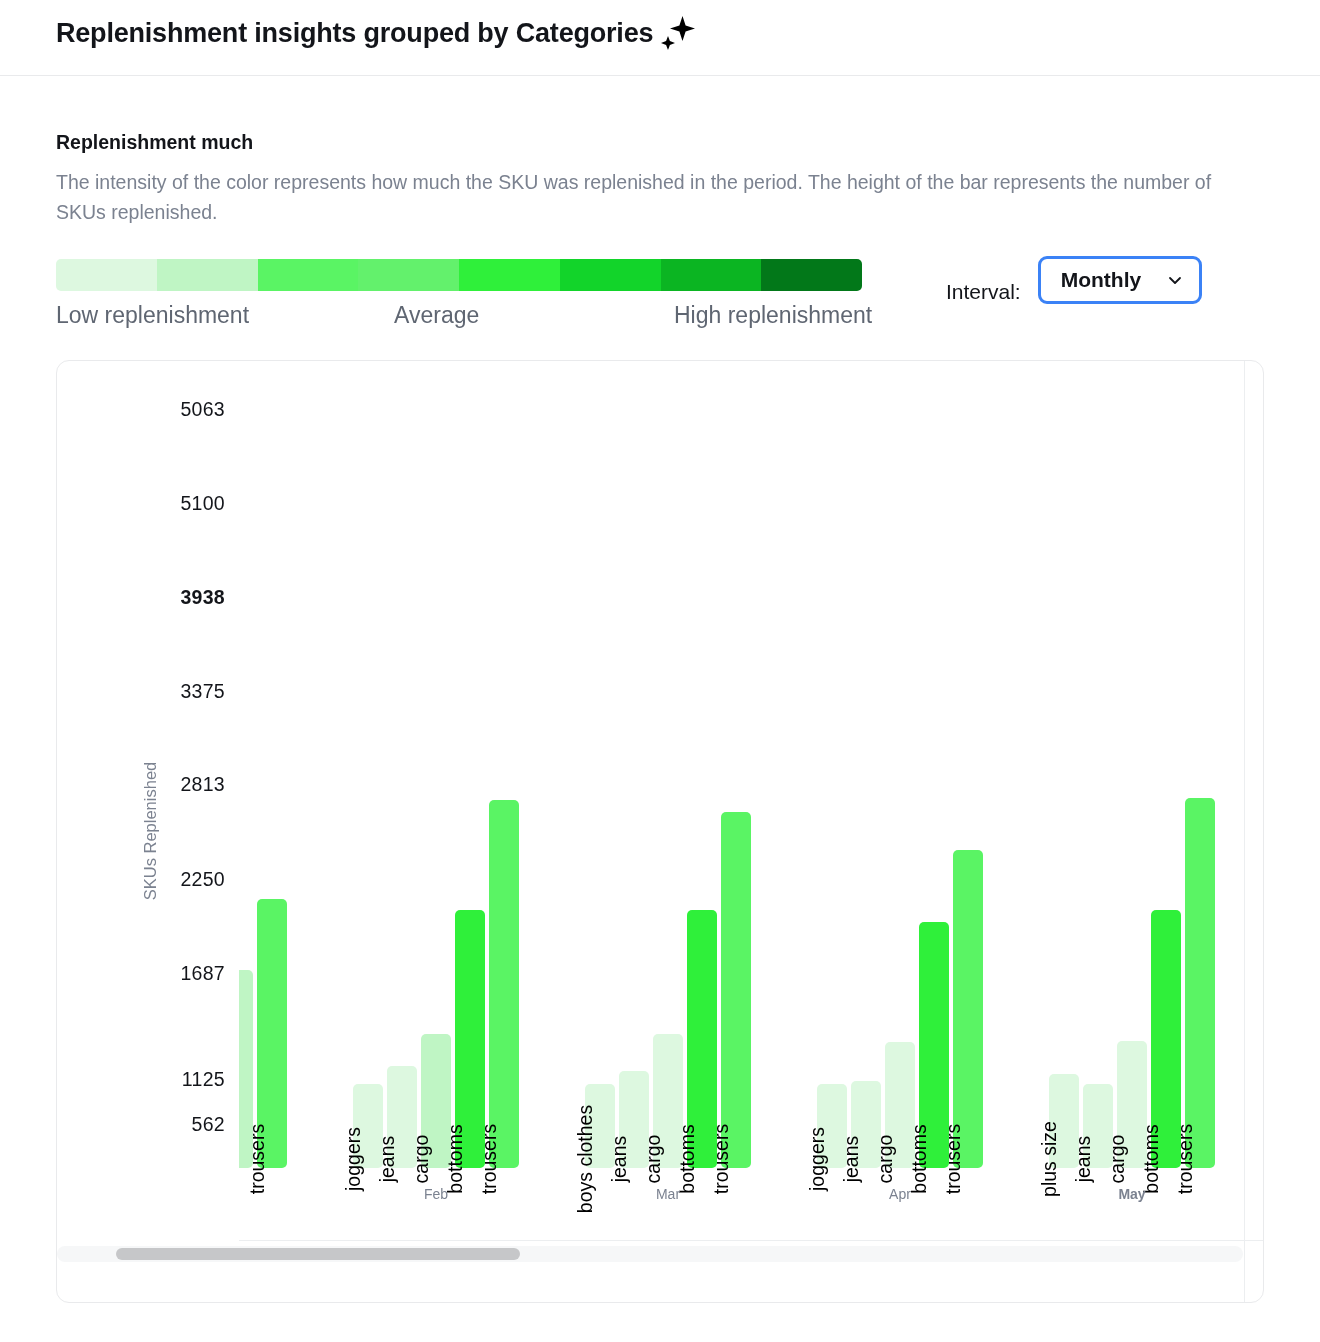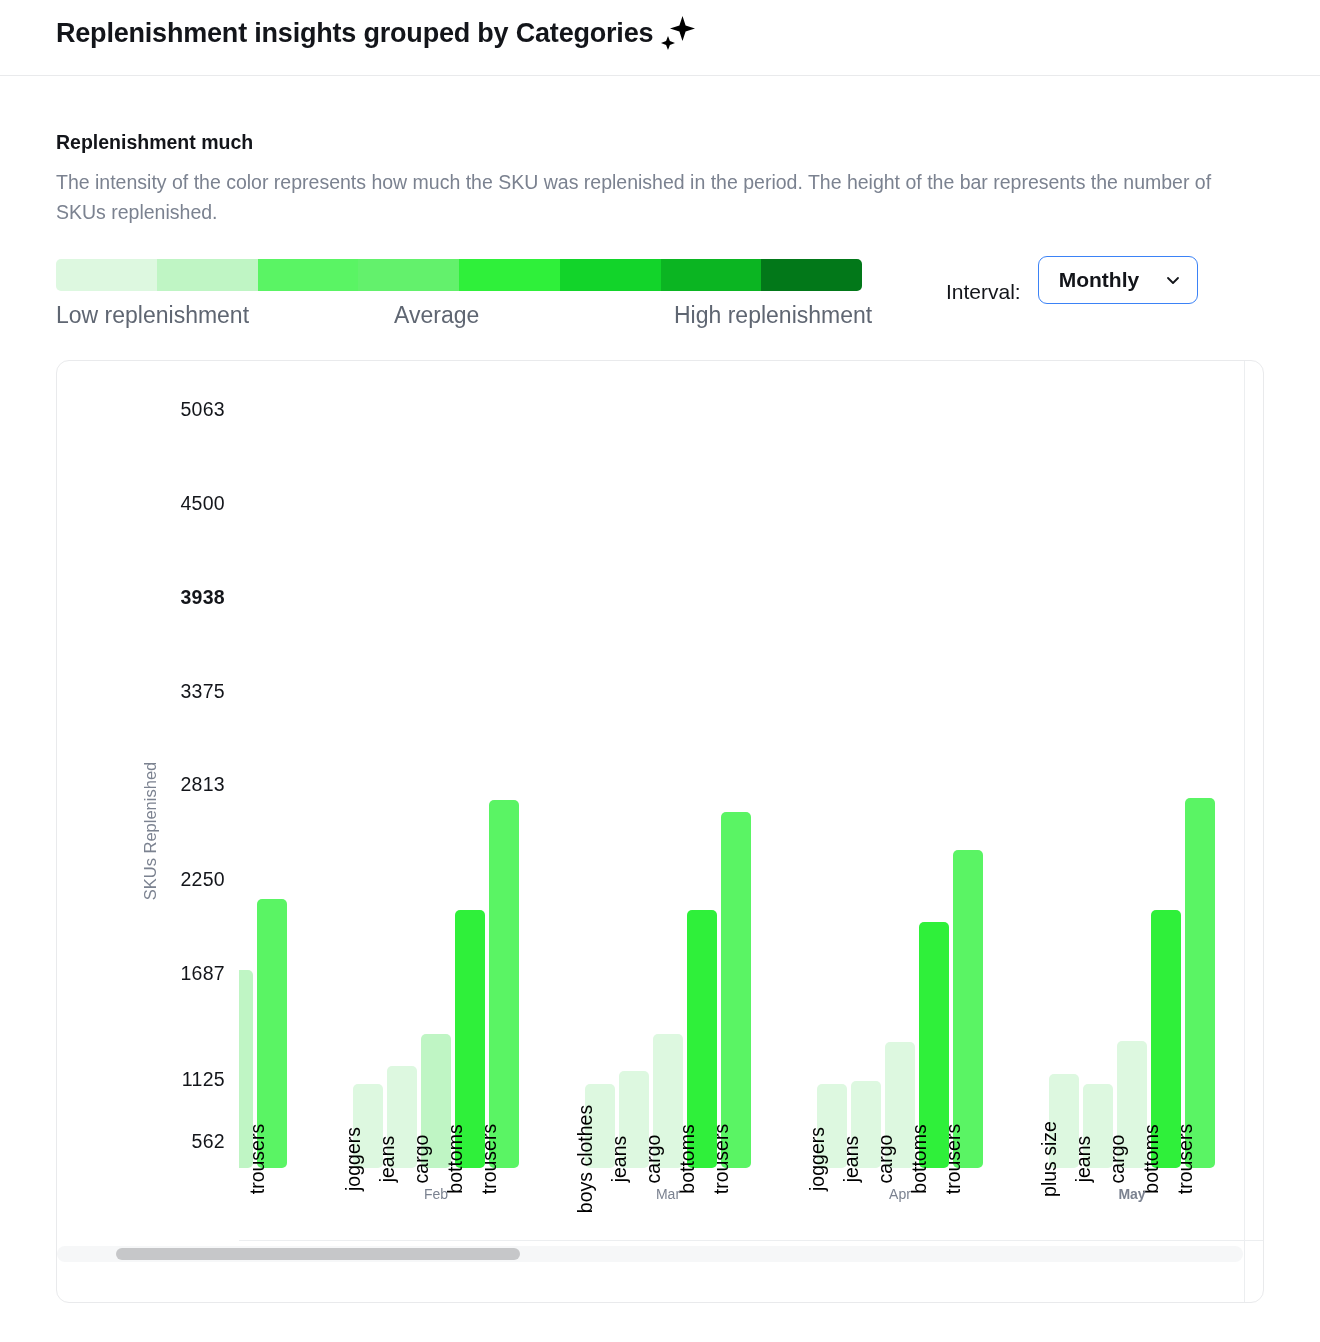--- a/index.html
+++ b/index.html
@@ -62,21 +62,21 @@
   .ll-avg { left: 338px; }
   .ll-high { left: 618px; }
 
   .interval-wrap {
     margin-left: 84px; display: flex; align-items: flex-end; gap: 17px;
     margin-top: -24px;
   }
   .interval-label { font-size: 21px; color: #13151a; }
   .interval-select {
     display: flex; align-items: center; gap: 26px;
-    border: 1px solid #3b82f6; border-radius: 9px;
+    border: 3px solid #3b82f6; border-radius: 9px;
     background: #fff; height: 48px; padding: 0 16px 0 20px;
     cursor: pointer;
   }
   .interval-value { font-size: 21px; font-weight: bold; color: #13151a; }
   .chev { width: 16px; height: 16px; display:block; }
 
   
   .chart-card {
     position: relative;
     margin-top: 34px;
@@ -194,28 +194,28 @@
             </svg>
           </span>
         </div>
       </div>
     </div>
 
     <div class="chart-card">
       <div class="y-axis-title">SKUs Replenished</div>
       <div id="yticks">
           <div class="ytick" style="top: 48px;">5063</div>
-          <div class="ytick" style="top: 142.074px;">4500</div>
+          <div class="ytick" style="top: 142.074px;">5100</div>
           <div class="ytick" style="top: 235.981px; font-weight: bold;">3938</div>
           <div class="ytick" style="top: 330.056px;">3375</div>
           <div class="ytick" style="top: 423.963px;">2813</div>
           <div class="ytick" style="top: 518.037px;">2250</div>
           <div class="ytick" style="top: 612.111px;">1687</div>
           <div class="ytick" style="top: 718px;">1125</div>
-          <div class="ytick" style="top: 780px;">562</div>
+          <div class="ytick" style="top: 763px;">562</div>
           <div class="ytick" style="top: 894px;">0</div>
         </div>
 
       <div class="plot" id="plot">
         <div class="baseline"></div>
         <div class="plot-right-edge"></div>
       <div class="bar" title="cargo: 1180" style="left: -16px; height: 197.172px; background: rgb(191, 245, 196); bottom: 134px;"></div>
           <div class="bar" title="trousers: 1610" style="left: 18px; height: 269.022px; background: rgb(90, 244, 100); bottom: 134px;">
             <span class="bar-label">trousers</span>
           </div>

